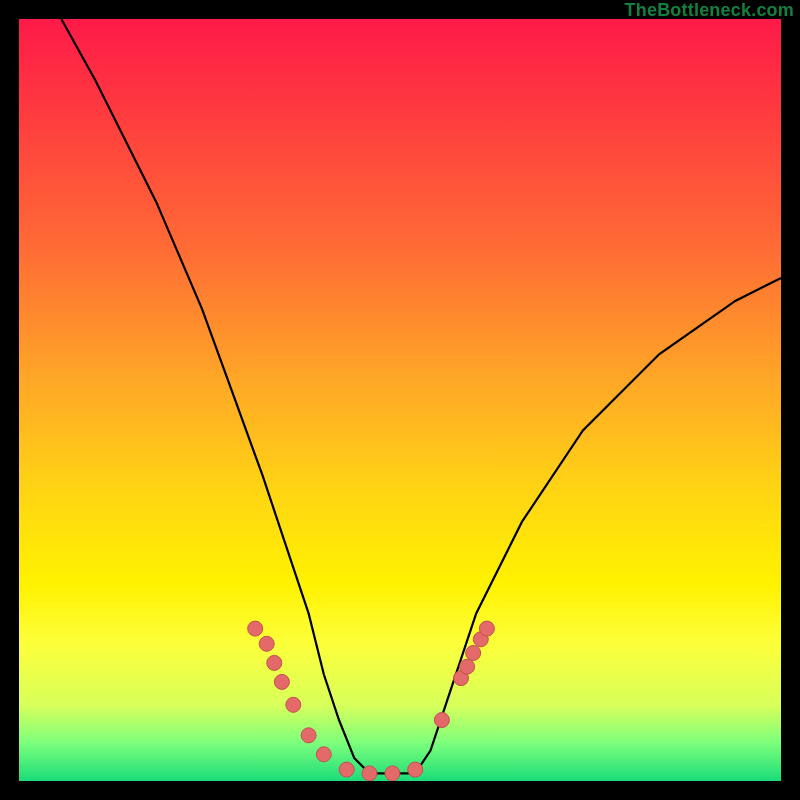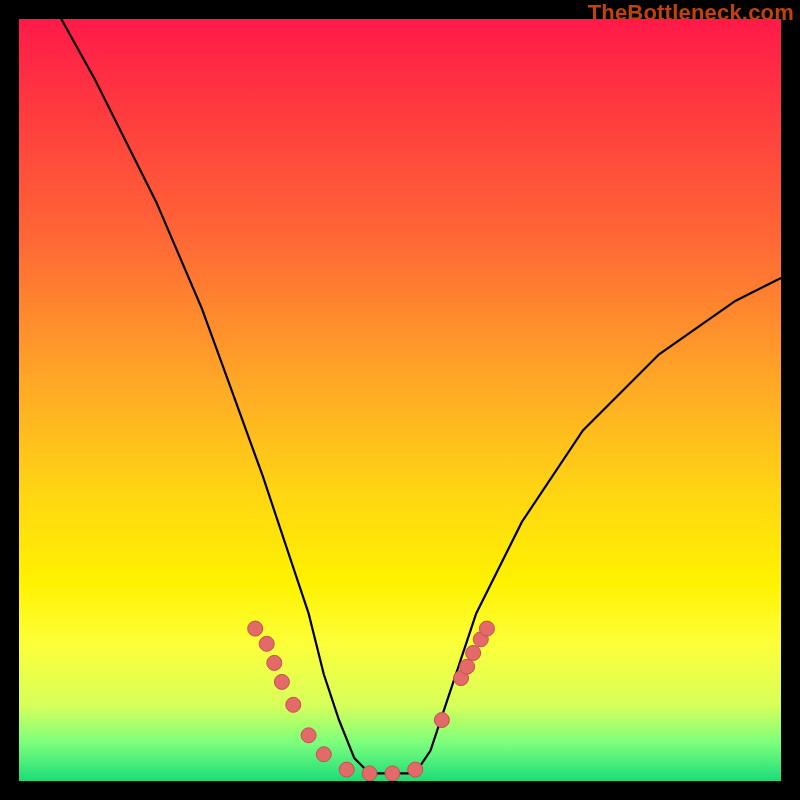--- a/index.html
+++ b/index.html
@@ -36,22 +36,22 @@
       #fcff3a 82%,
       #d8ff5a 90%,
       #7cff7c 95%,
       #1bdc79 100%
     );
   }
   .watermark {
     position: absolute;
     top: 0px;
     right: 6px;
-    color: #c2410c;
-    font-size: 22px;
+    color: #15803d;
+    font-size: 18px;
     font-weight: 600;
     letter-spacing: 0.2px;
     user-select: none;
   }
   svg.curve {
     position: absolute;
     left: 0;
     top: 0;
     width: 762px;
     height: 762px;

